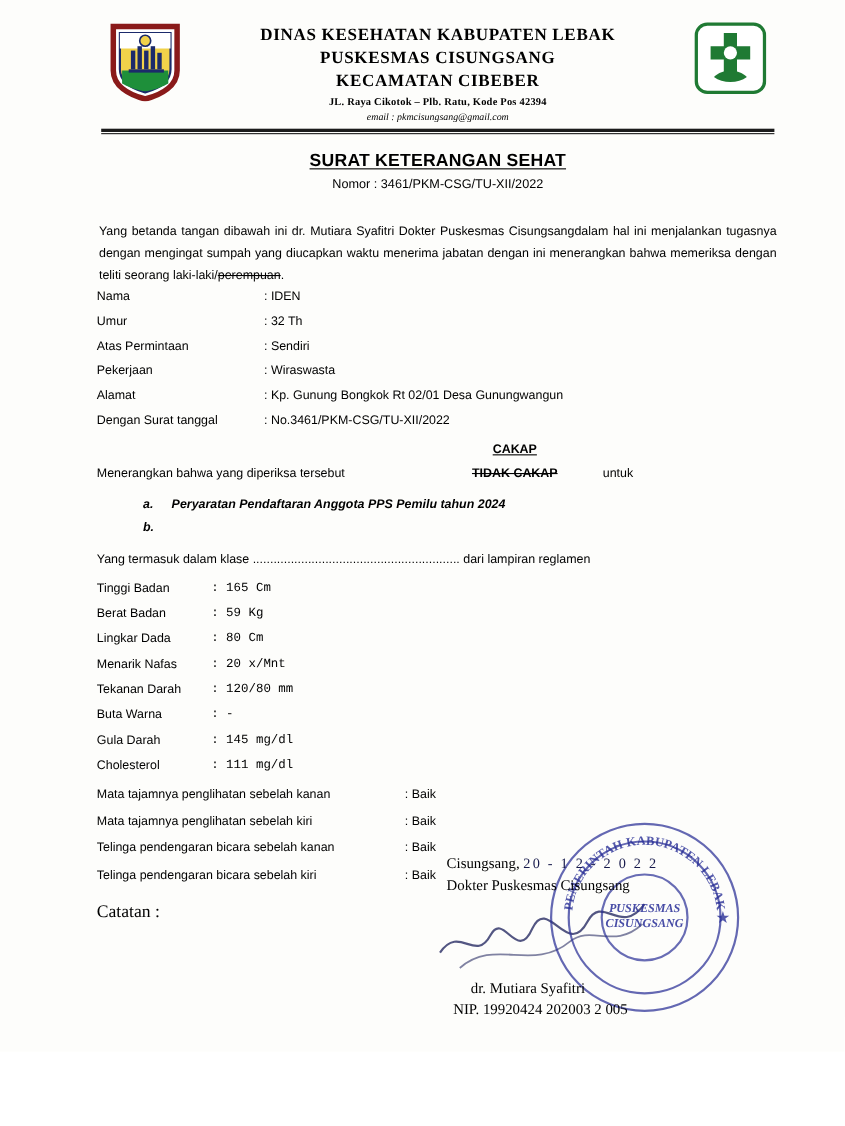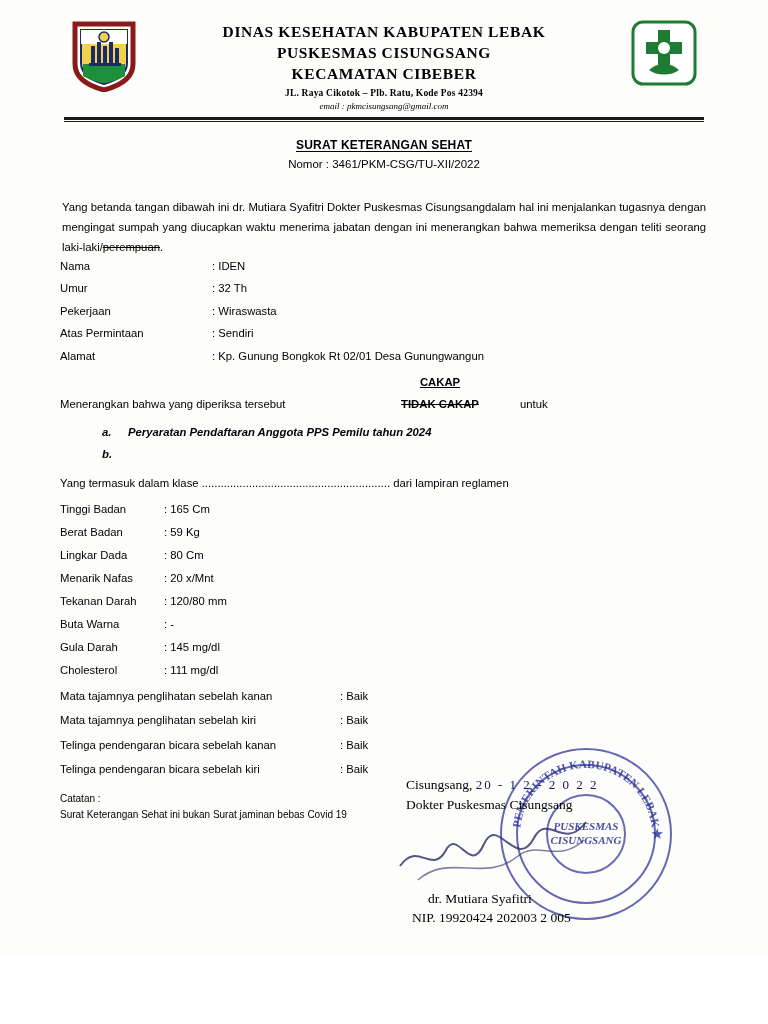--- a/index.html
+++ b/index.html
@@ -11,21 +11,21 @@
     font-family: "Liberation Sans", sans-serif;
     color: #000000;
     position: relative;
     overflow: hidden;
   }
 
   .page {
     position: relative;
     width: 768px;
     height: 956px;
-    padding: 18px 60px 0 60px;
+    padding: 18px 60px 0 88px;
   }
 
   
   .letterhead {
     display: flex;
     align-items: flex-start;
     justify-content: space-between;
     padding: 0 6px;
   }
   .logo-left, .logo-right {
@@ -84,21 +84,21 @@
   .rule-thin {
     height: 1px;
     background: #1b1b1b;
     margin-top: 1.5px;
   }
 
   
   .doc-title {
     text-align: center;
     font-weight: bold;
-    font-size: 12px;
+    font-size: 16px;
     margin-top: 16px;
     letter-spacing: .2px;
   }
   .doc-title u { text-decoration: underline; text-underline-offset: 2px; }
   .doc-number {
     text-align: center;
     font-size: 11.5px;
     margin-top: 6px;
   }
 
@@ -157,28 +157,28 @@
   .abc .marker { display: inline-block; width: 26px; font-style: italic; }
 
   .klase {
     margin-top: 12px;
     font-size: 11.3px;
   }
 
   .vitals { margin-top: 14px; font-size: 11.3px; }
   .vrow { display: flex; align-items: flex-start; margin-bottom: 11px; }
   .vlabel { width: 104px; flex: 0 0 104px; }
-  .vvalue { flex: 1 1 auto; }
+  .vvalue { flex: 1 1 auto; font-family: Liberation Mono, monospace; }
 
   .senses { margin-top: 14px; font-size: 11.3px; }
   .srow { display: flex; align-items: flex-start; margin-bottom: 12.5px; }
   .slabel { width: 280px; flex: 0 0 280px; }
   .svalue { flex: 1 1 auto; }
 
-  .notes { margin-top: 16px; font-size: 10px; line-height: 1.55; }
+  .notes { margin-top: 16px; font-size: 16px; line-height: 1.55; font-family: Liberation Serif, serif; }
 
   
   .sign {
     position: absolute;
     right: 72px;
     bottom: 30px;
     width: 290px;
     text-align: left;
     font-family: "Liberation Serif", serif;
     font-size: 13.5px;
@@ -321,30 +321,34 @@
   <div class="fields">
     <div class="frow">
       <div class="flabel">Nama</div>
       <div class="fvalue">: IDEN</div>
     </div>
     <div class="frow">
       <div class="flabel">Umur</div>
       <div class="fvalue">: 32 Th</div>
     </div>
     <div class="frow">
+      <div class="flabel">Atas Permintaan</div>
+      <div class="fvalue">: Sendiri</div>
+    </div>
+    <div class="frow">
       <div class="flabel">Pekerjaan</div>
       <div class="fvalue">: Wiraswasta</div>
     </div>
     <div class="frow">
-      <div class="flabel">Atas Permintaan</div>
-      <div class="fvalue">: Sendiri</div>
-    </div>
-    <div class="frow">
       <div class="flabel">Alamat</div>
       <div class="fvalue">: Kp. Gunung Bongkok Rt 02/01 Desa Gunungwangun</div>
+    </div>
+    <div class="frow">
+      <div class="flabel">Dengan Surat tanggal</div>
+      <div class="fvalue">: No.3461/PKM-CSG/TU-XII/2022</div>
     </div>
   </div>
 
   <div class="cakap-row">
     <div class="cakap-left">Menerangkan bahwa yang diperiksa tersebut</div>
     <div class="cakap-mid">
       <span class="cakap">CAKAP</span>
       <span class="tidak">TIDAK CAKAP</span>
     </div>
     <div class="cakap-right">untuk</div>
@@ -410,21 +414,20 @@
       <div class="svalue">: Baik</div>
     </div>
     <div class="srow">
       <div class="slabel">Telinga pendengaran bicara sebelah kiri</div>
       <div class="svalue">: Baik</div>
     </div>
   </div>
 
   <div class="notes">
     <div>Catatan :</div>
-    <div>Surat Keterangan Sehat ini bukan Surat jaminan bebas Covid 19</div>
   </div>
 
   <svg class="scribble" viewBox="0 0 210 120" aria-hidden="true">
     <path d="M12 86 C30 60 44 96 58 70 C70 48 82 96 96 64 C110 34 128 92 146 58 C160 32 176 72 198 42" fill="none" stroke="rgba(25,30,90,0.75)" stroke-width="2"></path>
     <path d="M30 100 C62 72 96 104 130 76 C150 60 170 84 196 60" fill="none" stroke="rgba(25,30,90,0.55)" stroke-width="1.6"></path>
   </svg>
 
   <div class="stamp">
     <div class="ring-outer"></div>
     <div class="ring-inner"></div>

